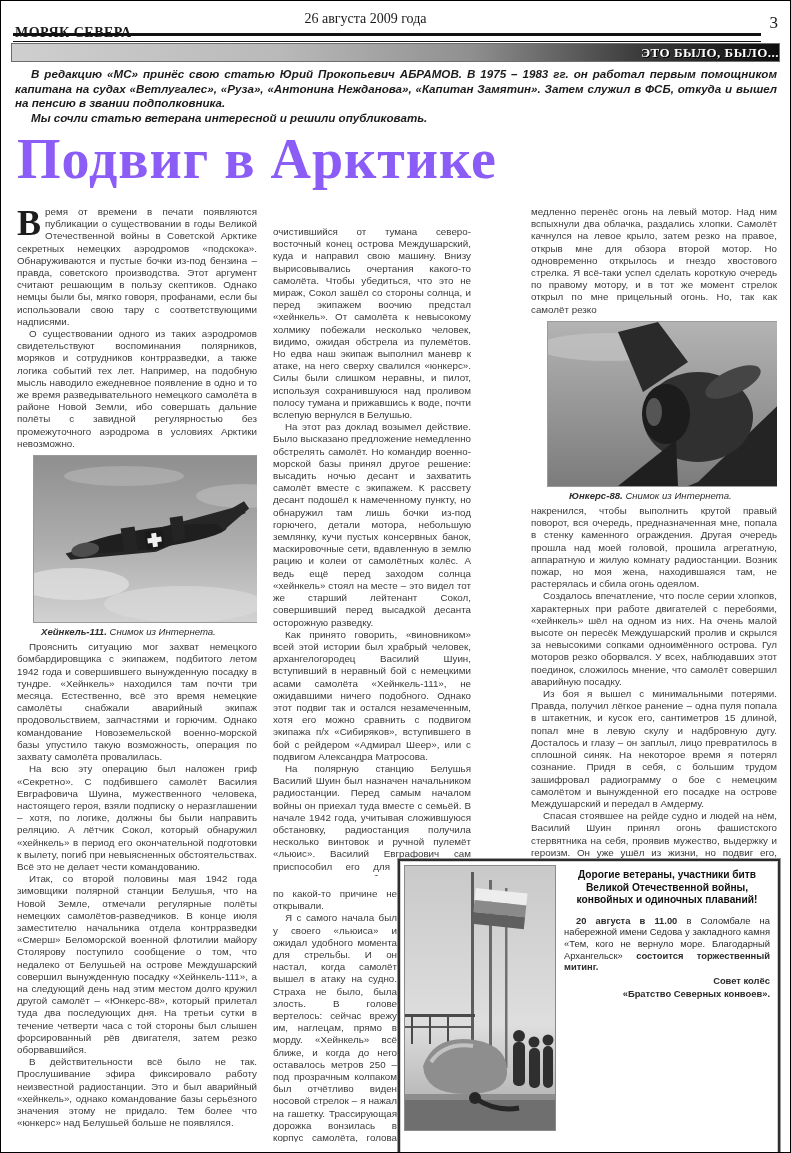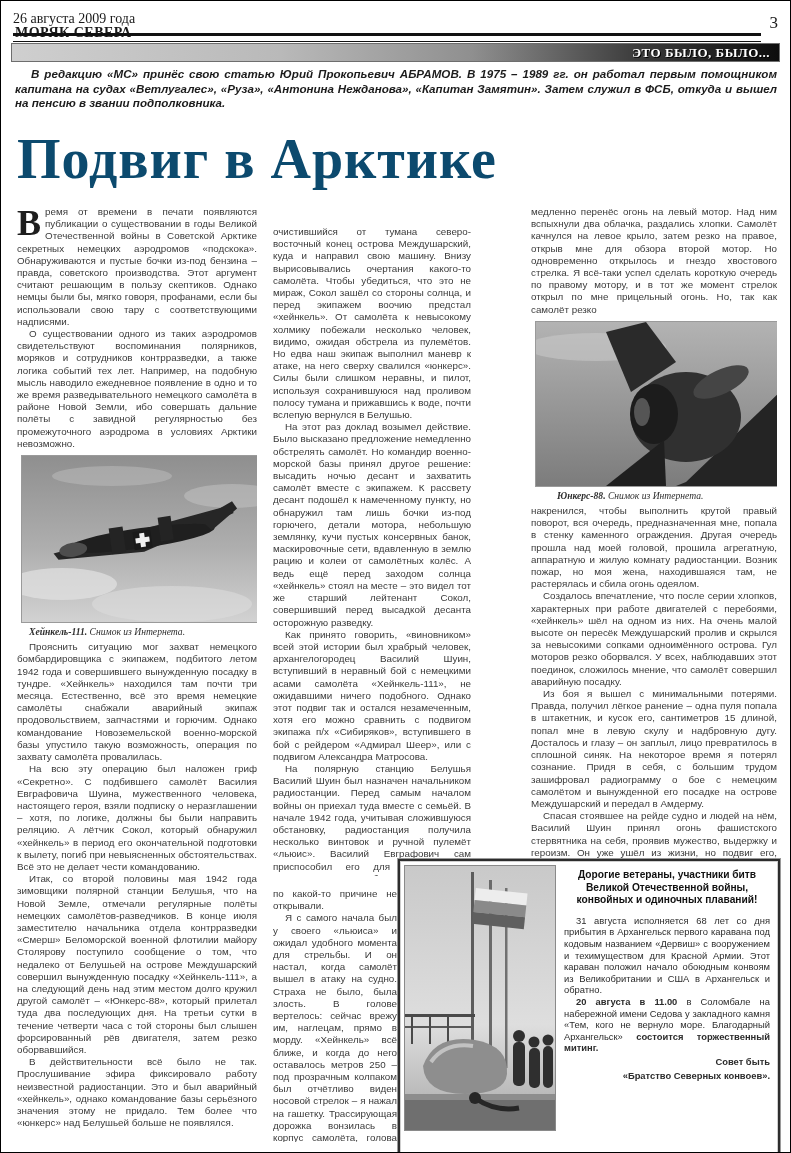--- a/index.html
+++ b/index.html
@@ -5,52 +5,52 @@
   html,body{margin:0;padding:0;background:#e8e8e8;}
   .page{
     position:relative;width:789px;height:1151px;margin:0 auto;
     background:#ffffff;border:1px solid #000;overflow:hidden;
     font-family:"Liberation Sans",sans-serif;color:#3a3a3a;
   }
   
   .hdr{position:absolute;top:8px;left:12px;width:765px;height:24px;
        font-family:"Liberation Serif",serif;color:#1a1a1a;}
   .hdr .masthead{position:absolute;left:2px;top:16px;font-size:14px;font-weight:bold;letter-spacing:.5px;}
-  .hdr .date{position:absolute;left:0;right:60px;top:2px;font-size:14px;}
+  .hdr .date{position:absolute;left:0;right:60px;top:2px;text-align:center;font-size:14px;}
   .hdr .pagenum{position:absolute;right:0;top:4px;font-size:17px;}
   .hdr-rules{position:absolute;top:32px;left:12px;width:748px;height:5px;
        border-top:3px solid #111;border-bottom:1px solid #111;}
   
   .banner{position:absolute;top:42px;left:10px;width:769px;height:19px;
       background:linear-gradient(90deg,#cfcfcf 0%,#b9b9b9 35%,#8f8f8f 60%,#3a3a3a 82%,#0d0d0d 100%);
       border:1px solid #6e6e6e;box-sizing:border-box;
       display:flex;align-items:center;justify-content:flex-end;}
   .banner span{font-family:"Liberation Serif",serif;font-weight:bold;font-size:13px;
-      color:#fff;padding-right:9px;letter-spacing:.5px;text-shadow:1px 1px 0 #000;}
+      color:#fff;letter-spacing:.5px;text-shadow:1px 1px 0 #000;}
   
   .intro{position:absolute;top:66px;left:14px;width:762px;
       font-style:italic;font-weight:bold;font-size:11.6px;line-height:14.6px;
       color:#1c1c1c;text-align:justify;}
   .intro p{margin:0;text-indent:16px;}
   
   .headline{position:absolute;top:122px;left:16px;margin:0;
       font-family:"Liberation Serif",serif;font-weight:bold;font-size:56px;line-height:72px;
-      color:#0c4a6e;letter-spacing:1px;white-space:nowrap;}
+      color:#8b5cf6;letter-spacing:1px;white-space:nowrap;}
   
   .col{position:absolute;top:205px;font-size:9.8px;line-height:12.2px;text-align:justify;overflow:hidden;}
   .col p{margin:0;text-indent:12px;}
   .col p.noindent{text-indent:0;}
   .col1{left:16px;width:240px;height:936px;}
   .col2{left:272px;width:198px;height:936px;}
   .col3{left:530px;width:246px;height:656px;}
   .c2main{height:650px;overflow:hidden;margin-top:20px;}
   .c2narrow{width:124px;height:282px;overflow:hidden;margin-top:12px;}
   .dropcap{float:left;font-family:"Liberation Serif",serif;font-weight:bold;
       font-size:36px;line-height:30px;padding:2px 4px 0 0;color:#1d1d1d;}
-  figure{margin:5px 4px 3px;font-family:Liberation Serif, serif;}
+  figure{margin:5px 16px 3px;}
   figure svg{display:block;border:1px solid #9a9a9a;}
   figcaption{font-size:9.6px;font-style:italic;color:#2e2e2e;margin-top:3px;text-align:left;text-indent:8px;}
   figcaption b{font-weight:bold;}
   .cap-junkers{text-indent:22px;}
   
   .box{position:absolute;left:397px;top:858px;width:382px;height:345px;box-sizing:border-box;
       background:#fff;border:2px solid #2d2d2d;box-shadow:0 0 0 1px #9a9a9a, inset 0 0 0 1px #cfcfcf;
       display:flex;padding:4px;z-index:6;}
   .box .memorial{flex:0 0 150px;}
   .box .memorial svg{display:block;border:1px solid #8a8a8a;}
@@ -69,21 +69,22 @@
     <span class="date">26 августа 2009 года</span>
     <span class="pagenum">3</span>
   </div>
   <div class="hdr-rules"></div>
 
   <div class="banner">
     <span>ЭТО БЫЛО, БЫЛО...</span>
   </div>
 
   <div class="intro">
-    <p>В редакцию «МС» принёс свою статью Юрий Прокопьевич АБРАМОВ. В 1975 – 1989 гг. он работал первым помощником капитана на судах «Ветлугалес», «Руза», «Антонина Нежданова», «Капитан Замятин». Затем служил в ФСБ, откуда и вышел на пенсию в звании подполковника.</p>
+    <p>В редакцию «МС» принёс свою статью Юрий Прокопьевич АБРАМОВ. В 1975 – 1983 гг. он работал первым помощником капитана на судах «Ветлугалес», «Руза», «Антонина Нежданова», «Капитан Замятин». Затем служил в ФСБ, откуда и вышел на пенсию в звании подполковника.</p>
+    <p>Мы сочли статью ветерана интересной и решили опубликовать.</p>
   </div>
 
   <h1 class="headline">Подвиг в Арктике</h1>
 
   <div class="col col1">
     <p class="noindent"><span class="dropcap">В</span><span>ремя от времени в печати появляются публикации о существовании в годы Великой Отечественной войны в Советской Арктике секретных немецких аэродромов «подскока». Обнаруживаются и пустые бочки из-под бензина – правда, советского производства. Этот аргумент считают решающим в пользу скептиков. Однако немцы были бы, мягко говоря, профанами, если бы использовали свою тару с соответствующими надписями.</span></p>
     <p>О существовании одного из таких аэродромов свидетельствуют воспоминания полярников, моряков и сотрудников контрразведки, а также логика событий тех лет. Например, на подобную мысль наводило ежедневное появление в одно и то же время разведывательного немецкого самолёта в районе Новой Земли, ибо совершать дальние полёты с завидной регулярностью без промежуточного аэродрома в условиях Арктики невозможно.</p>
     <figure>
       <svg width="238" height="166" viewBox="0 0 238 166">
         <defs>
@@ -206,20 +207,19 @@
         </g>
 
         <rect x="0" y="228" width="150" height="36" fill="#6f6f6f"></rect>
         <rect x="0" y="228" width="150" height="6" fill="#8d8d8d"></rect>
         <path d="M70 232 q20 14 44 10" stroke="#262626" stroke-width="5" fill="none"></path>
         <circle cx="70" cy="232" r="6" fill="#262626"></circle>
       </svg>
     </div>
     <div class="boxtext">
       <h3>Дорогие ветераны, участники битв Великой Отечественной войны, конвойных и одиночных плаваний!</h3>
-      <p>31 августа исполняется 68 лет со дня прибытия в Архангельск первого каравана под кодовым названием «Дервиш» с вооружением и техимуществом для Красной Армии. Этот караван положил начало обоюдным конвоям из Великобритании и США в Архангельск и обратно.</p>
       <p><b>20 августа в 11.00</b><span> в Соломбале на набережной имени Седова у закладного камня «Тем, кого не вернуло море. Благодарный Архангельск» </span><b>состоится торжественный митинг.</b></p>
-      <p class="sig">Совет быть</p>
+      <p class="sig">Совет колёс</p>
       <p class="sig">«Братство Северных конвоев».</p>
     </div>
   </aside>
 
 </div>
 
 </body></html>

